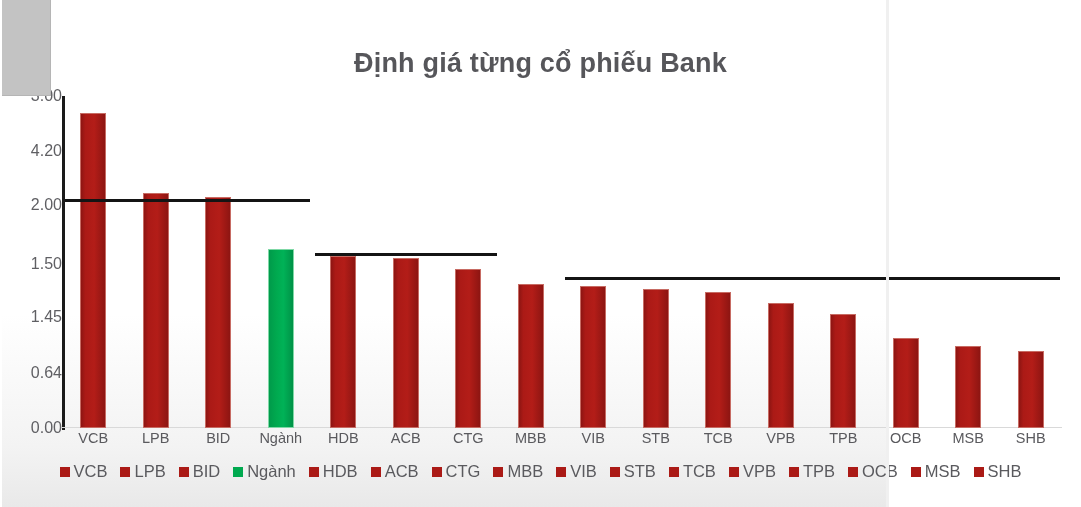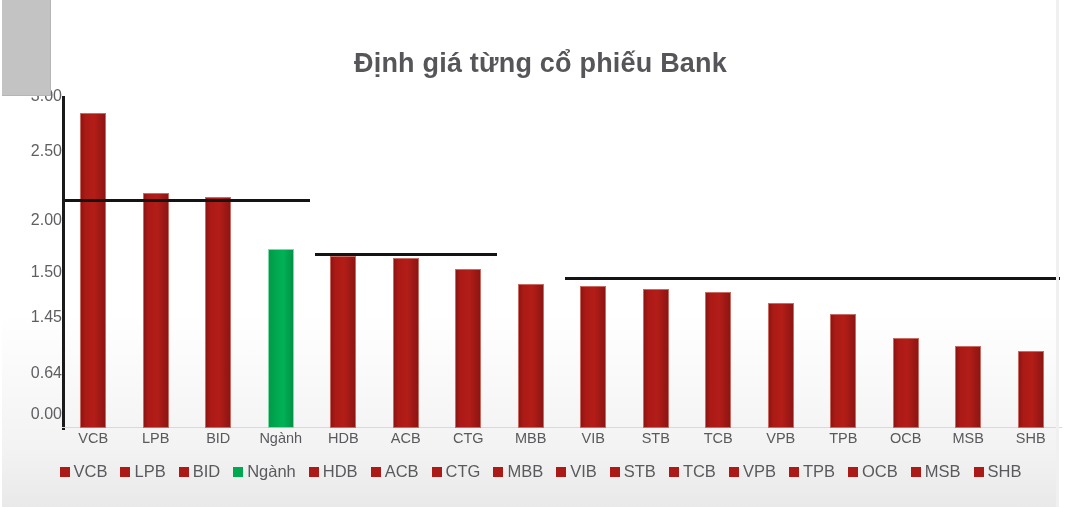--- a/index.html
+++ b/index.html
@@ -5,21 +5,21 @@
   html,body{margin:0;padding:0;}
   body{
     width:1081px;height:507px;
     background:#ffffff;
     font-family:"Liberation Sans", sans-serif;
     overflow:hidden;
     position:relative;
   }
   #stage{
     position:absolute;inset:0;
-    width:1059px;height:507px;
+    width:889px;height:507px;
     background:linear-gradient(180deg,#ffffff 0%,#ffffff 62%,#f3f3f3 88%,#e9e9e9 100%);
   }
   
   .chart-title{
     position:absolute;left:0;top:48px;width:1081px;
     text-align:center;
     font-size:27px;font-weight:bold;color:#56565a;
     letter-spacing:.2px;
     white-space:nowrap;
   }
@@ -111,26 +111,26 @@
 <body>
 
 <div id="stage">
 
   <div class="chart-title">Định giá từng cổ phiếu Bank</div>
 
   <div class="plot">
     <div class="yaxis-line"></div>
     <div class="baseline"></div>
     <div class="ylabels" id="ylabels">
-        <div class="ylabel" style="top: 318px;">0.00</div>
+        <div class="ylabel" style="top: 332px;">0.00</div>
         <div class="ylabel" style="top: 276.667px;">0.64</div>
         <div class="ylabel" style="top: 221.333px;">1.45</div>
-        <div class="ylabel" style="top: 176px;">1.50</div>
-        <div class="ylabel" style="top: 124px;">2.00</div>
-        <div class="ylabel" style="top: 55.3333px;">2.50</div>
+        <div class="ylabel" style="top: 168px;">1.50</div>
+        <div class="ylabel" style="top: 109px;">2.00</div>
+        <div class="ylabel" style="top: 55.3333px;">4.20</div>
         <div class="ylabel" style="top: 0px;">3.00</div>
       </div>
     <div class="bars" id="bars">
         <div class="bar-slot" style="left: 0px; width: 62.5px;">
           <div class="bar red" title="VCB: 2.85" style="height: 315.4px;"></div>
         </div>
         <div class="bar-slot" style="left: 62.5px; width: 62.5px;">
           <div class="bar red" title="LPB: 2.12" style="height: 234.613px;"></div>
         </div>
         <div class="bar-slot" style="left: 125px; width: 62.5px;">

